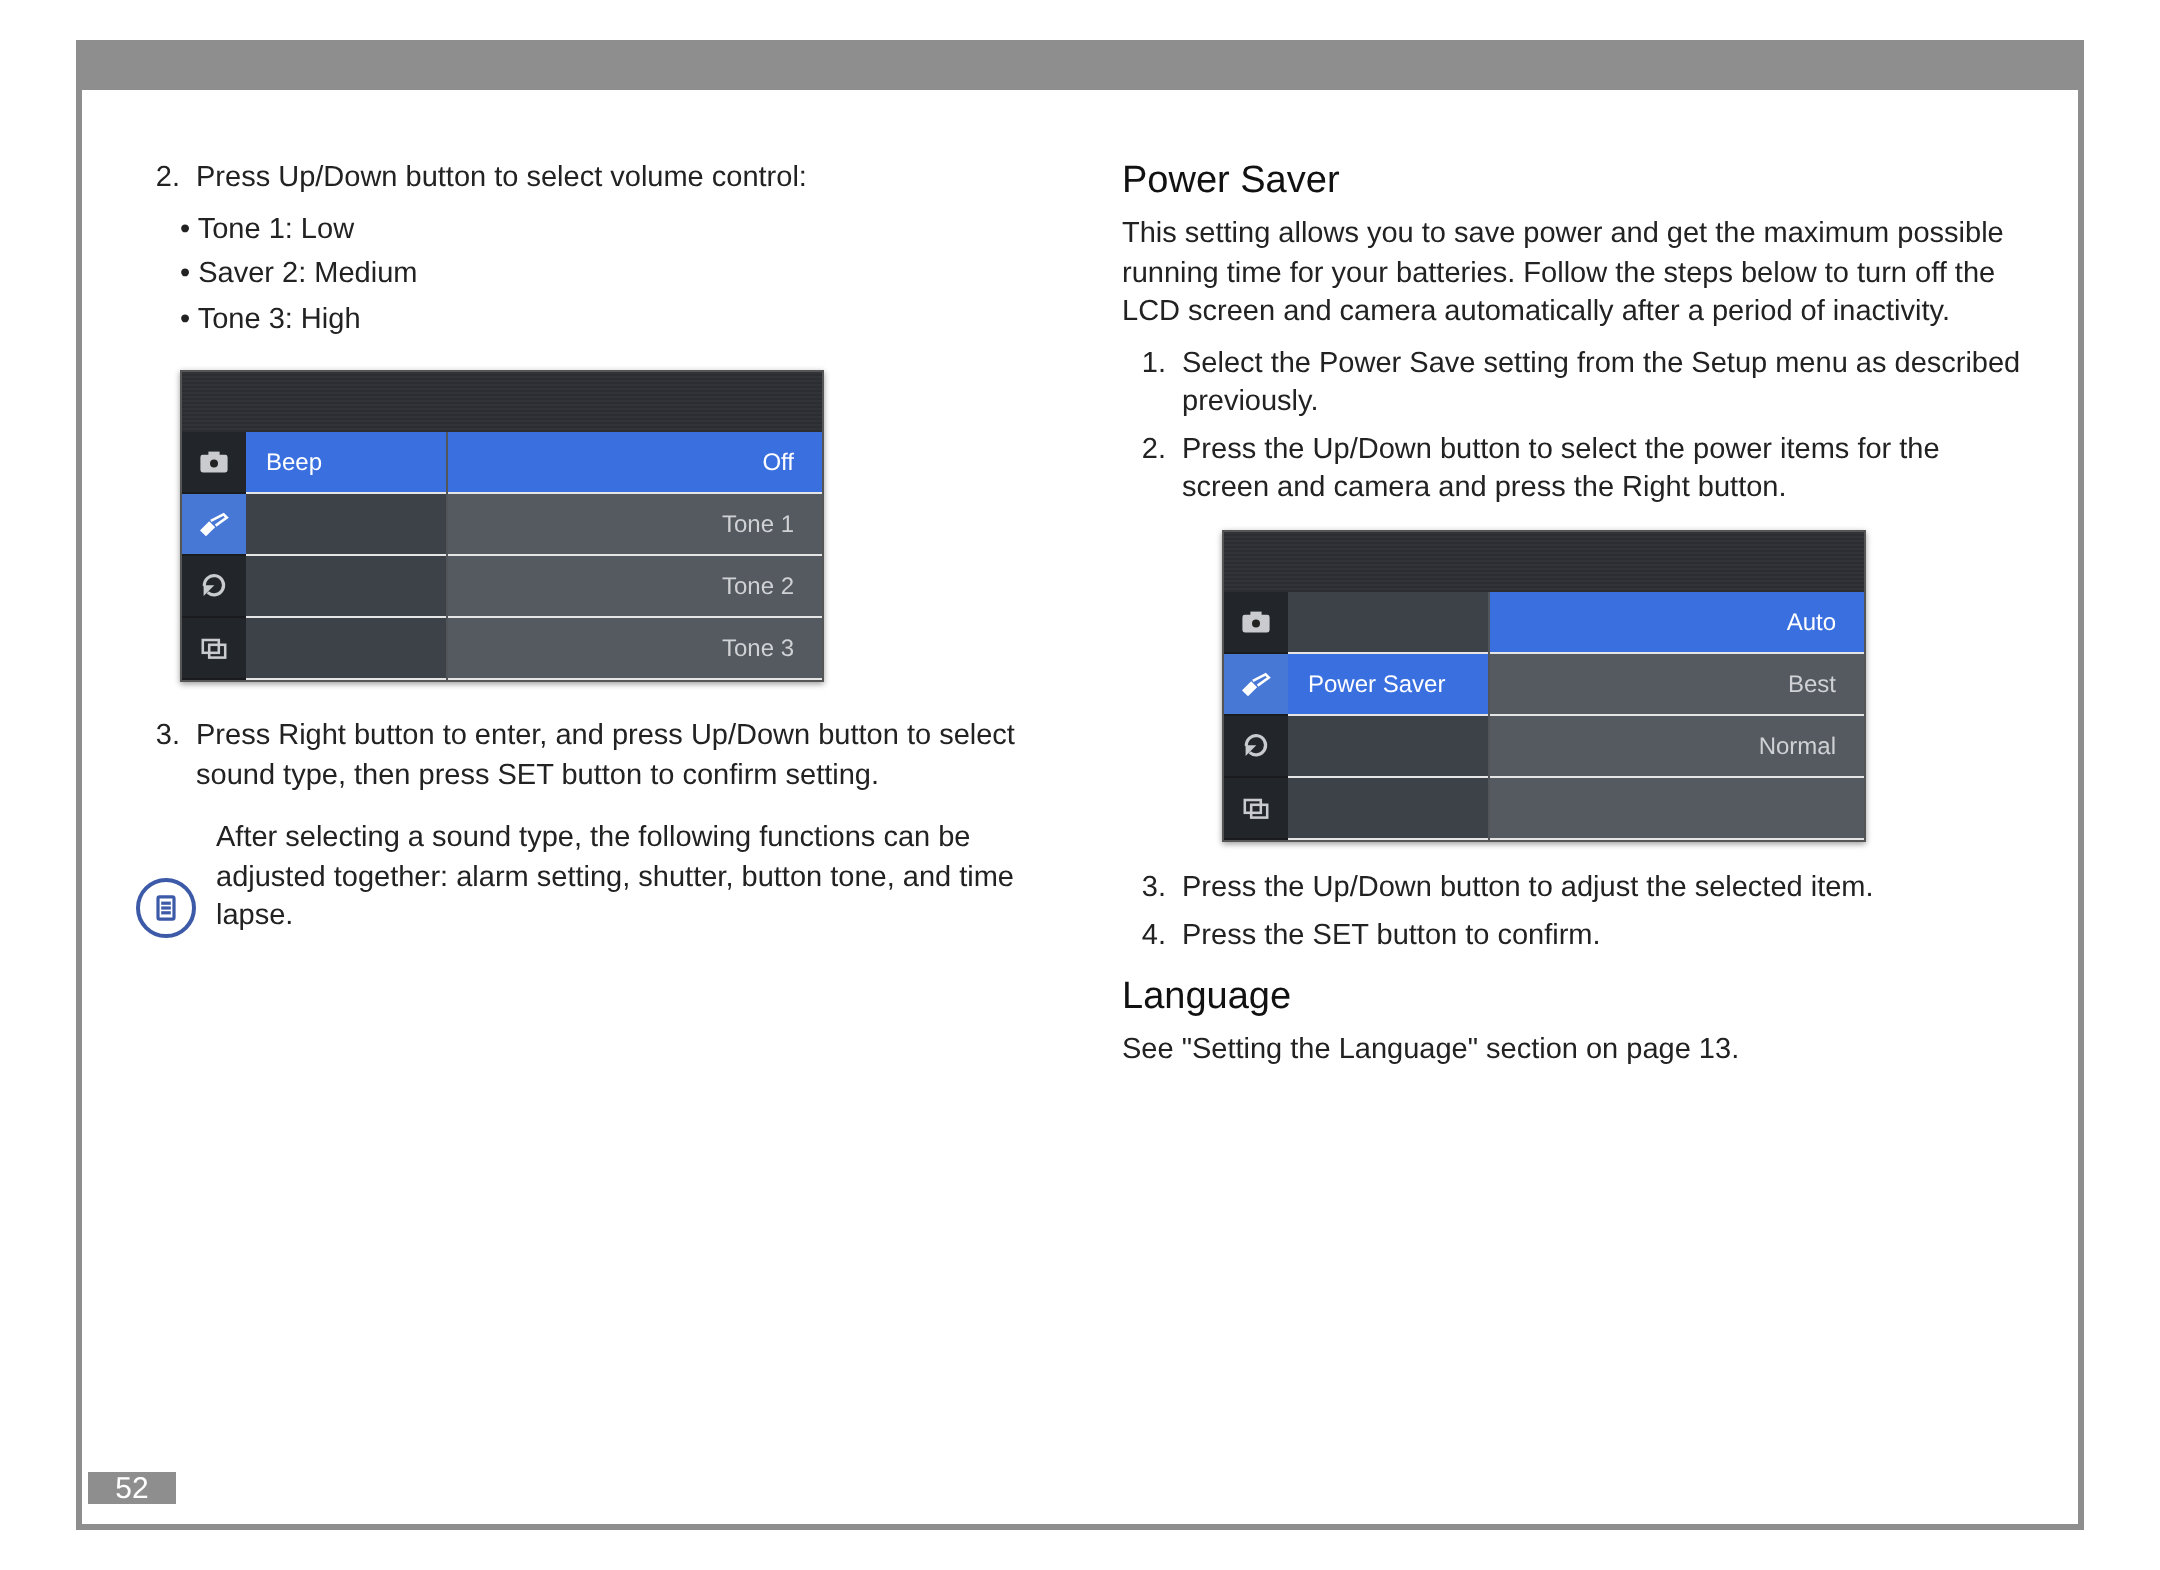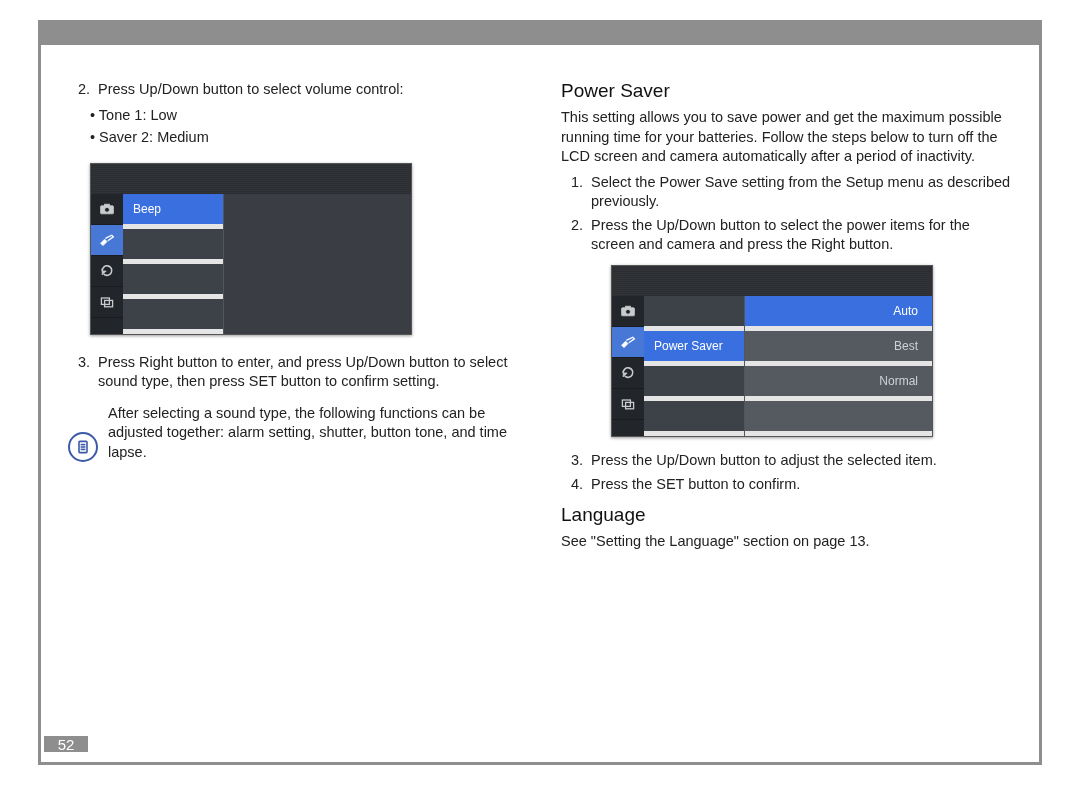--- a/index.html
+++ b/index.html
@@ -61,21 +61,21 @@
   }
   .screen .topbar{height:30px;background:repeating-linear-gradient(0deg,#2b2d30,#2b2d30 1px,#303338 1px,#303338 2px);}
   .screen-body{display:flex;}
   .tabcol{width:32px;background:#222529;display:flex;flex-direction:column;}
   .tabcol .ticon{height:30px;border-bottom:1px solid #1a1b1e;display:flex;align-items:center;justify-content:center;}
   .ticon svg{width:16px;height:14px;fill:#c9cbce;stroke:#c9cbce;}
   .ticon.sel{background:#4878d6;}
   .ticon.sel svg{fill:#fff;stroke:#fff;}
   .mcol{flex:0 0 100px;display:flex;flex-direction:column;border-right:1px solid #52555a;}
   .rcol{flex:1;display:flex;flex-direction:column;}
-  .cell{height:30px;line-height:30px;padding:0 10px;color:#cfd1d4;font-size:12px;border-bottom:5px solid #e5e5e5;background:#3d4148;}
+  .cell{height:30px;line-height:30px;padding:0 10px;color:#cfd1d4;font-size:12px;border-bottom:1px solid #e5e5e5;background:#3d4148;}
   .cell.sel{background:#3a6fe0;color:#fff;}
   .rcol .cell{text-align:right;padding-right:14px;background:#555a61;}
   .rcol .cell.sel{background:#3a6fe0;}
   .page-number{
     position:absolute; left:44px; bottom:33px; width:44px;height:16px;
     background:#8e8e8e;color:#fff;display:flex;align-items:center;justify-content:center;
     font-size:15px;
   }
   .set-text{font-family:inherit;margin-top:10px;}
 </style>
@@ -88,20 +88,21 @@
 
   <div class="col">
 
     <div class="ol-item">
       <div class="ol-num">2.</div>
       <div class="ol-text">Press Up/Down button to select volume control:</div>
     </div>
     <div class="bullets">
       <div>Tone 1: Low</div>
       <div>Saver 2: Medium</div>
+      <div>Tone 3: High</div>
     </div>
 
     <div class="sc-wrap">
       <div class="screen">
         <div class="topbar"></div>
         <div class="screen-body">
           <div class="tabcol">
             <div class="ticon">
                 <svg viewBox="0 0 20 16">
                   <rect x="2" y="4" width="16" height="10" rx="1" fill="#c9cbce"></rect>
@@ -126,20 +127,26 @@
                   <rect x="3" y="3" width="10" height="8" fill="none" stroke="#c9cbce" stroke-width="1.6"></rect>
                   <rect x="7" y="6" width="10" height="8" fill="none" stroke="#c9cbce" stroke-width="1.6"></rect>
                 </svg>
               </div>
           </div>
           <div class="mcol">
             <div class="cell sel">Beep</div>
             <div class="cell"></div>
             <div class="cell"></div>
             <div class="cell"></div>
+          </div>
+          <div class="rcol">
+            <div class="cell sel">Off</div>
+            <div class="cell">Tone 1</div>
+            <div class="cell">Tone 2</div>
+            <div class="cell">Tone 3</div>
           </div>
         </div>
       </div>
     </div>
 
     <div class="ol-item">
       <div class="ol-num">3.</div>
       <div class="ol-text">
         <span>Press Right button to enter, and press Up/Down button to select sound type, then press </span><span class="set-text">SET</span><span> button to confirm setting.</span>
       </div>

